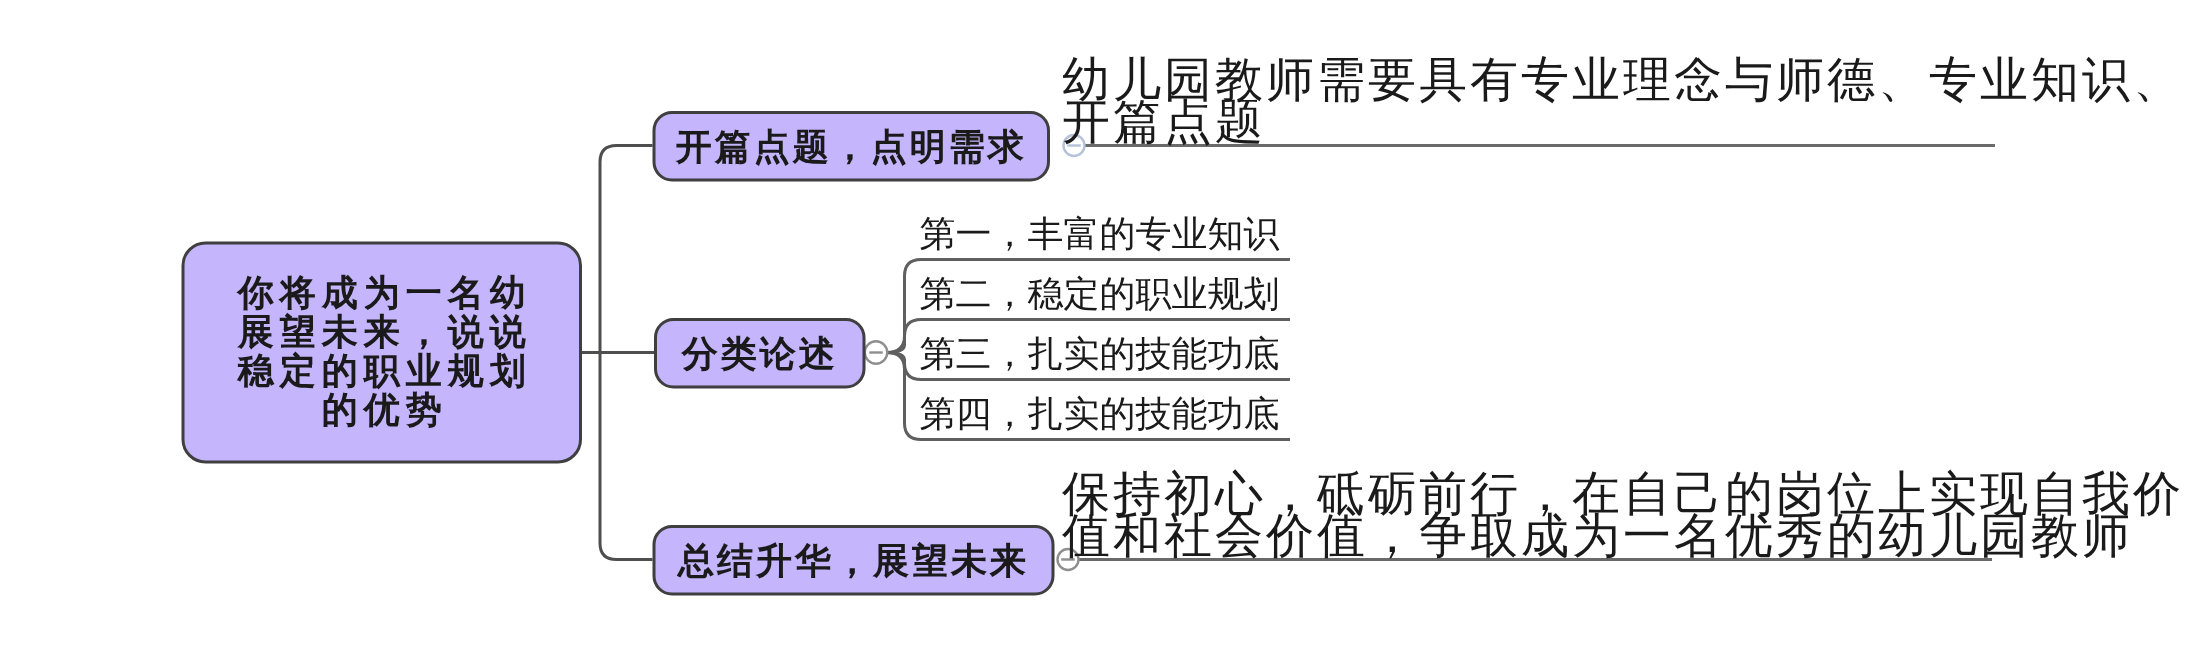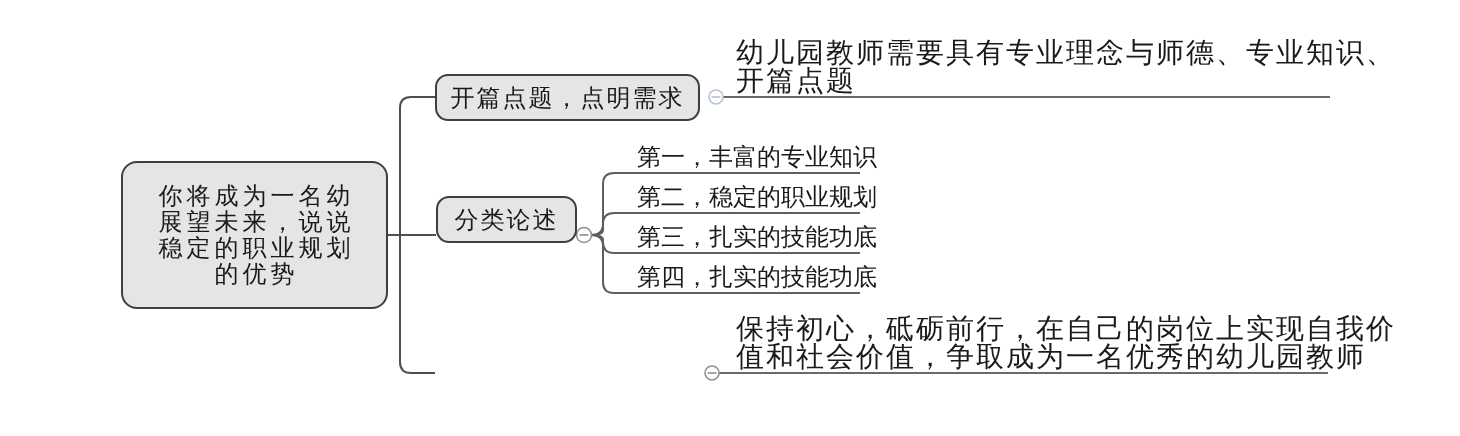--- a/index.html
+++ b/index.html
@@ -15,59 +15,59 @@
   svg.wires {
     position: absolute;
     left: 0; top: 0;
     width: 1460px; height: 436px;
   }
   .topic-box {
     position: absolute;
     box-sizing: border-box;
     border: 2px solid #3f3f3f;
     border-radius: 13px;
-    background: #e5e5e5;
+    background: #c4b5fd;
     display: flex;
     align-items: center;
     justify-content: center;
     white-space: nowrap;
     cursor: default;
+    font-weight: bold;
   }
   .root-topic {
     left: 121px; top: 161px; width: 267px; height: 148px;
     border-radius: 16px;
     flex-direction: column;
     font-size: 24px;
     letter-spacing: 4px;
     line-height: 26px;
   }
   .root-topic .tline { display: block; text-align: center; text-indent: 4px; }
   .branch-1 { left: 435px; top: 74px;  width: 265px; height: 47px; font-size: 24px; letter-spacing: 2px; }
-  .branch-2 { left: 436px; top: 196px; width: 141px; height: 47px; font-size: 24px; letter-spacing: 2px; }
+  .branch-2 { left: 436px; top: 212px; width: 141px; height: 47px; font-size: 24px; letter-spacing: 2px; }
   .branch-3 { left: 435px; top: 350px; width: 268px; height: 47px; font-size: 24px; letter-spacing: 2px; }
   .subtopic {
     position: absolute;
     left: 613px;
     width: 250px;
     height: 27px;
     line-height: 27px;
     font-size: 24px;
     white-space: nowrap;
     cursor: default;
-    margin-left: 24px;
   }
   .sub-1 { top: 144px; }
   .sub-2 { top: 184px; }
   .sub-3 { top: 224px; }
   .sub-4 { top: 264px; }
   .leaf-note {
     position: absolute;
-    left: 736px;
+    left: 708px;
     width: 600px;
-    font-size: 28px;
+    font-size: 32px;
     letter-spacing: 2px;
     line-height: 28px;
     white-space: nowrap;
     cursor: default;
   }
   .leaf-1 { top: 39px; }
   .leaf-3 { top: 315px; text-align: center; }
   .leaf-note .tline { display: block; }
 </style>
 </head>
@@ -105,20 +105,21 @@
 
   <div class="topic-box root-topic">
     <span class="tline">你将成为一名幼</span>
     <span class="tline">展望未来，说说</span>
     <span class="tline">稳定的职业规划</span>
     <span class="tline">的优势</span>
   </div>
 
   <div class="topic-box branch-1">开篇点题，点明需求</div>
   <div class="topic-box branch-2">分类论述</div>
+  <div class="topic-box branch-3">总结升华，展望未来</div>
 
   <div class="subtopic sub-1">第一，丰富的专业知识</div>
   <div class="subtopic sub-2">第二，稳定的职业规划</div>
   <div class="subtopic sub-3">第三，扎实的技能功底</div>
   <div class="subtopic sub-4">第四，扎实的技能功底</div>
 
   <div class="leaf-note leaf-1">
     <span class="tline">幼儿园教师需要具有专业理念与师德、专业知识、</span>
     <span class="tline">开篇点题</span>
   </div>

